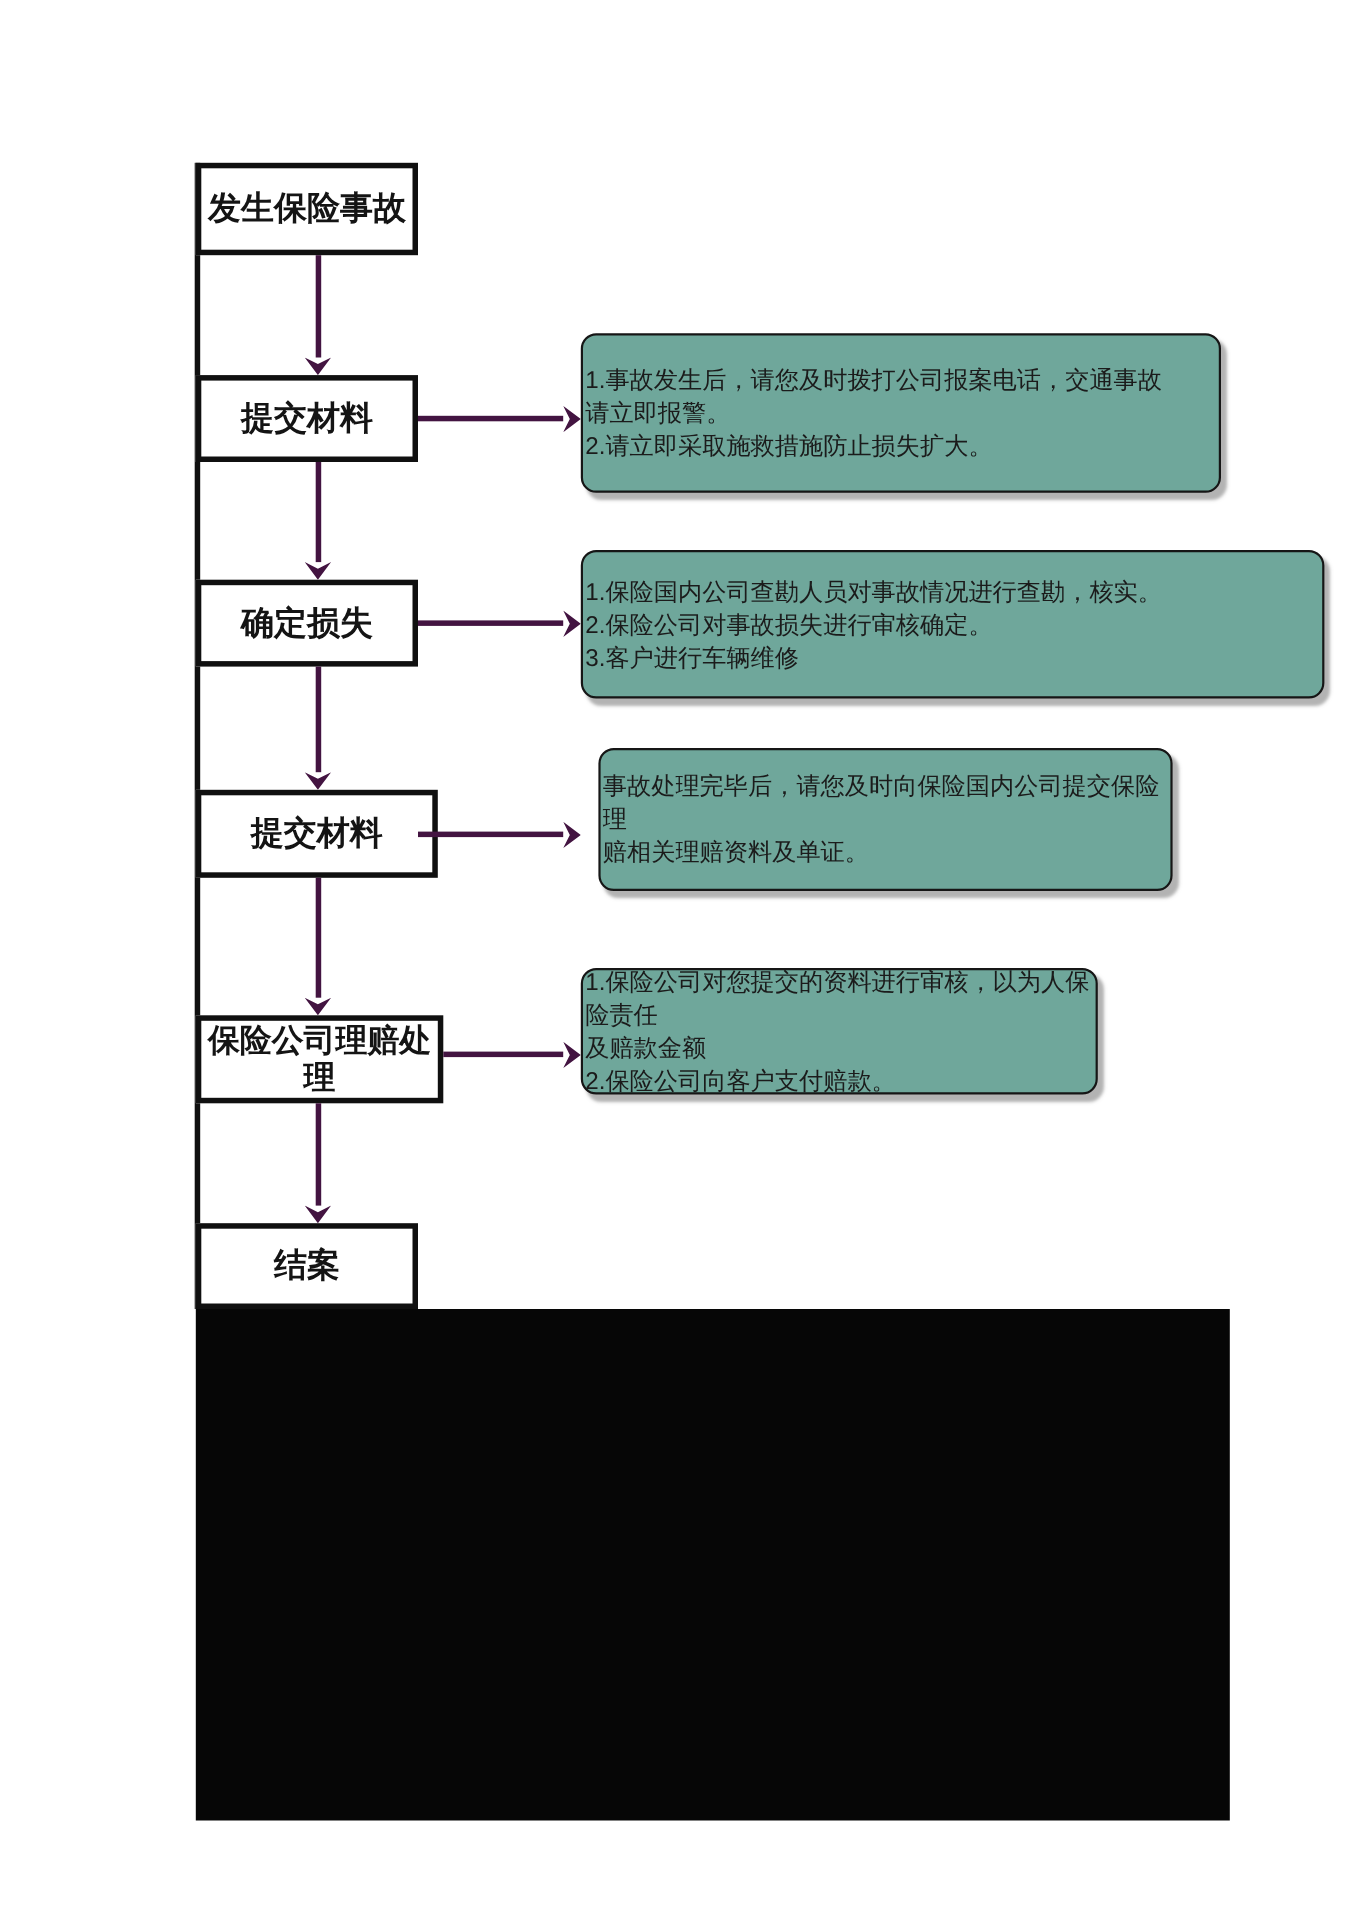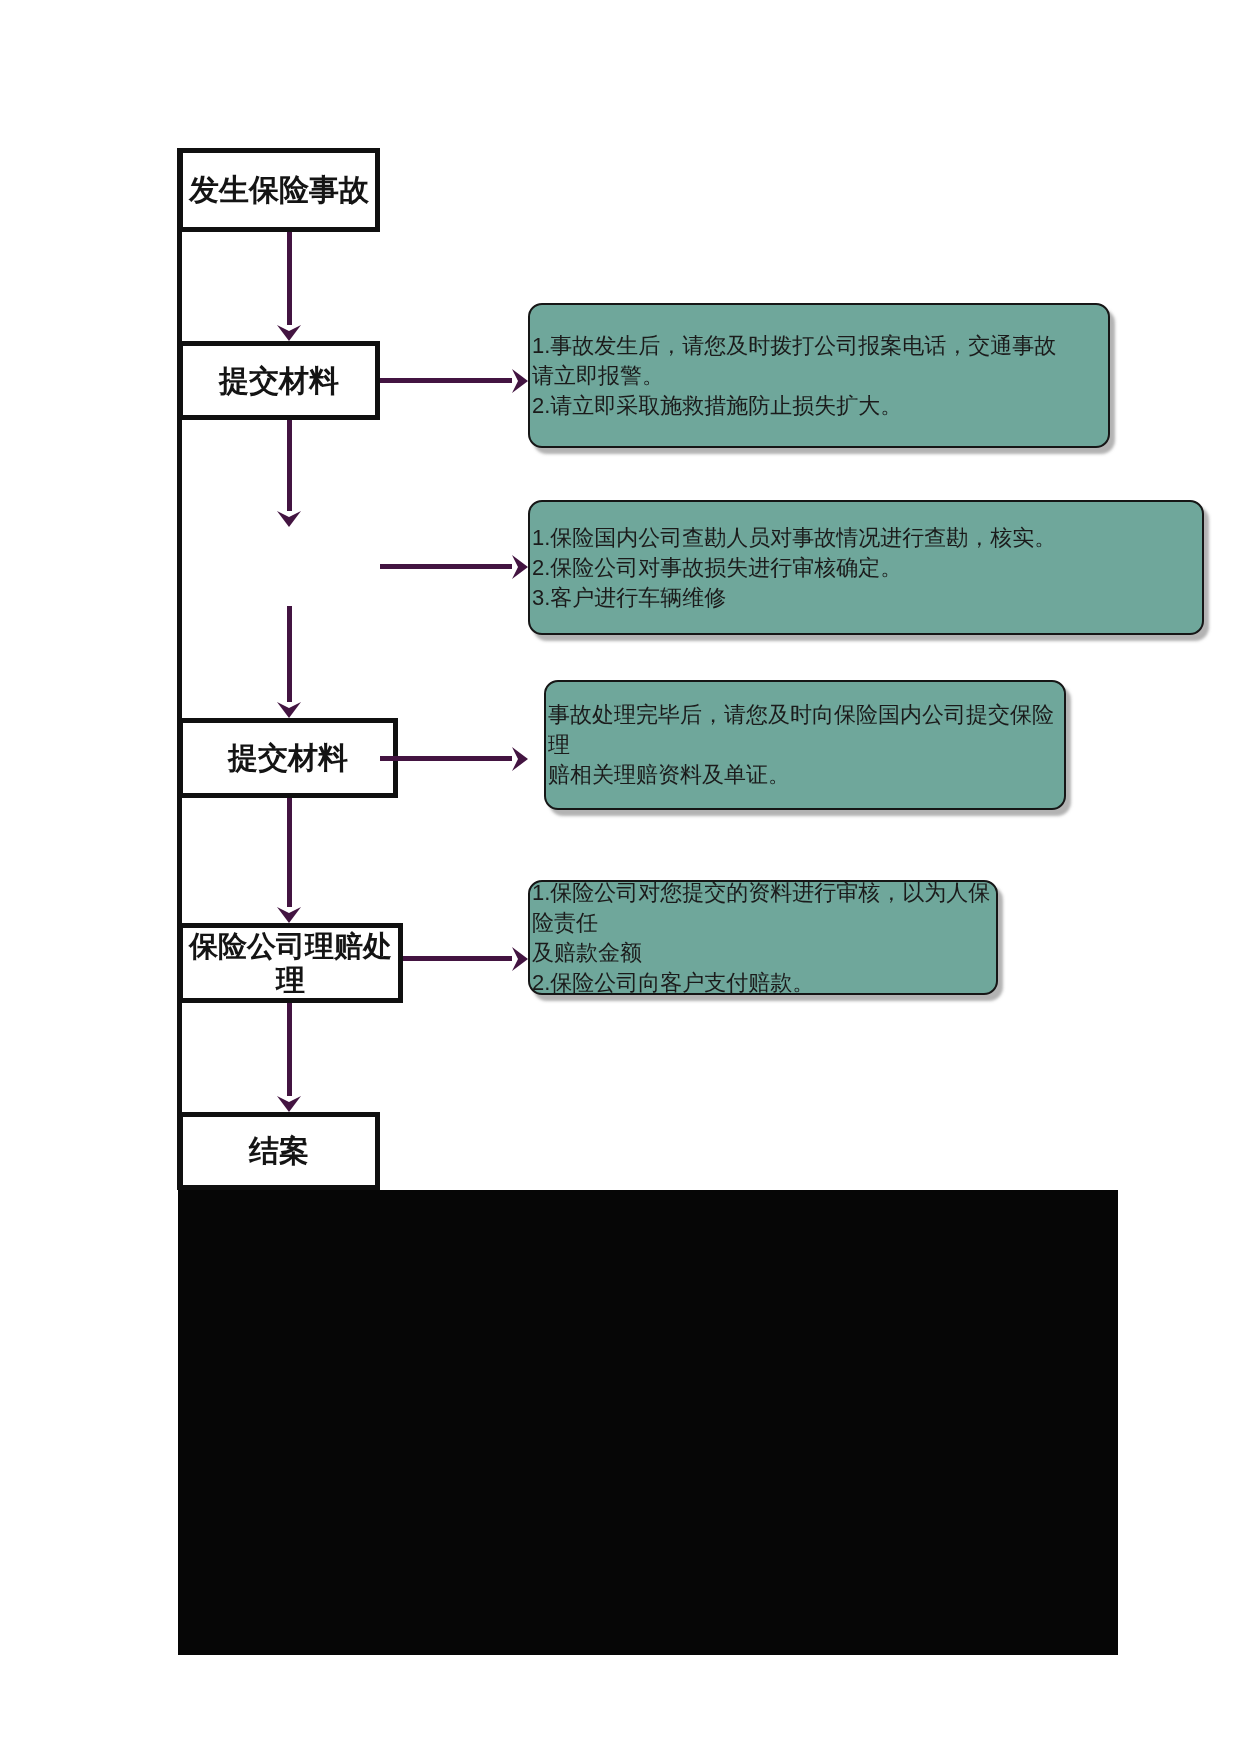--- a/index.html
+++ b/index.html
@@ -33,20 +33,23 @@
 
 <div class="stage">
 
   <div class="rail"></div>
 
   <div class="step" style="left:178px;top:148px;width:202px;height:84px;">
     <span>发生保险事故</span>
   </div>
   <div class="step" style="left:178px;top:341px;width:202px;height:79px;">
     <span>提交材料</span>
+  </div>
+  <div class="step" style="left:178px;top:527px;width:202px;height:79px;">
+    <span>确定损失</span>
   </div>
   <div class="step" style="left:178px;top:718px;width:220px;height:80px;">
     <span>提交材料</span>
   </div>
   <div class="step" style="left:178px;top:1112px;width:202px;height:78px;">
     <span>结案</span>
   </div>
   <div class="step" style="left:178px;top:923px;width:225px;height:80px;font-size:29px;">
     <span>保险公司理赔处理</span>
   </div>

